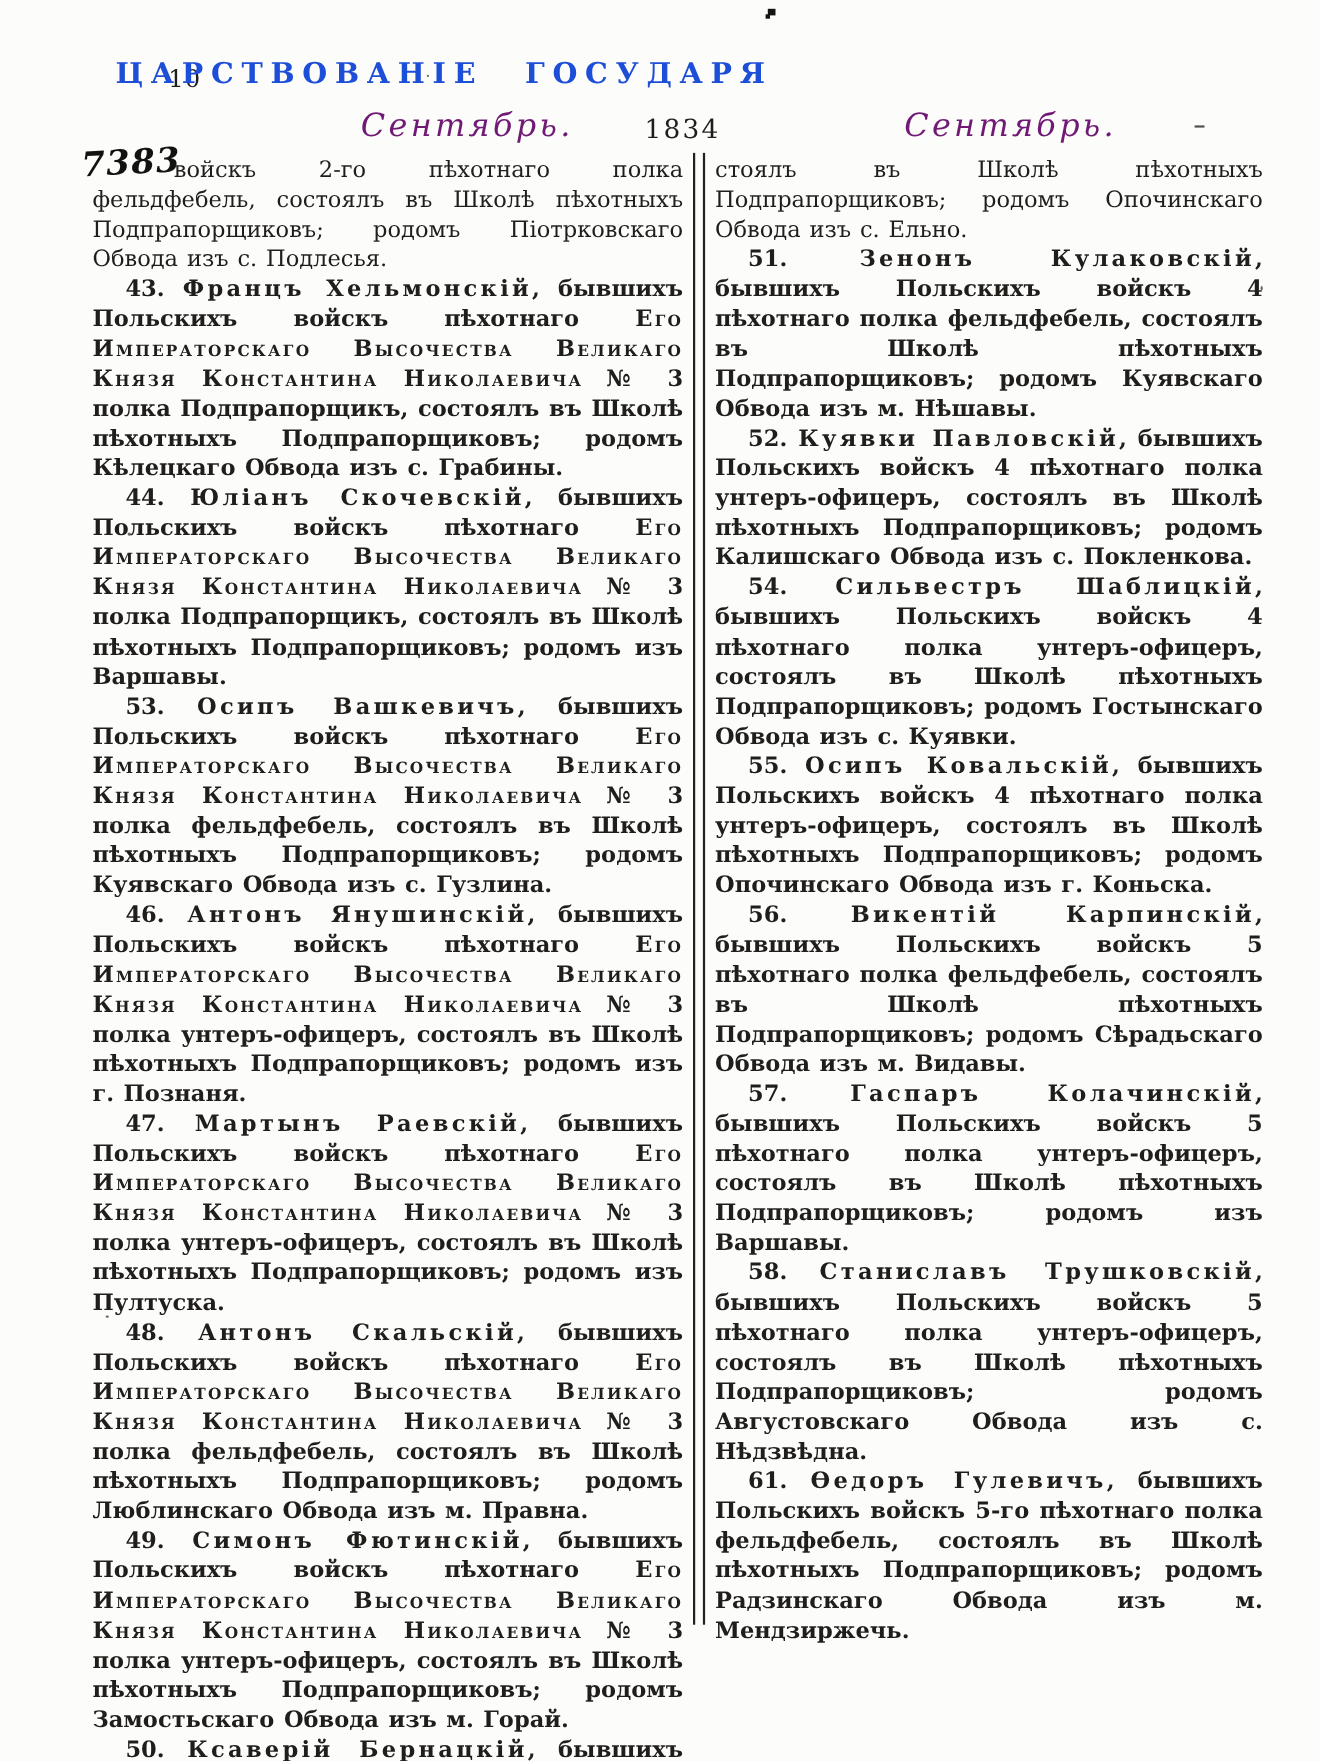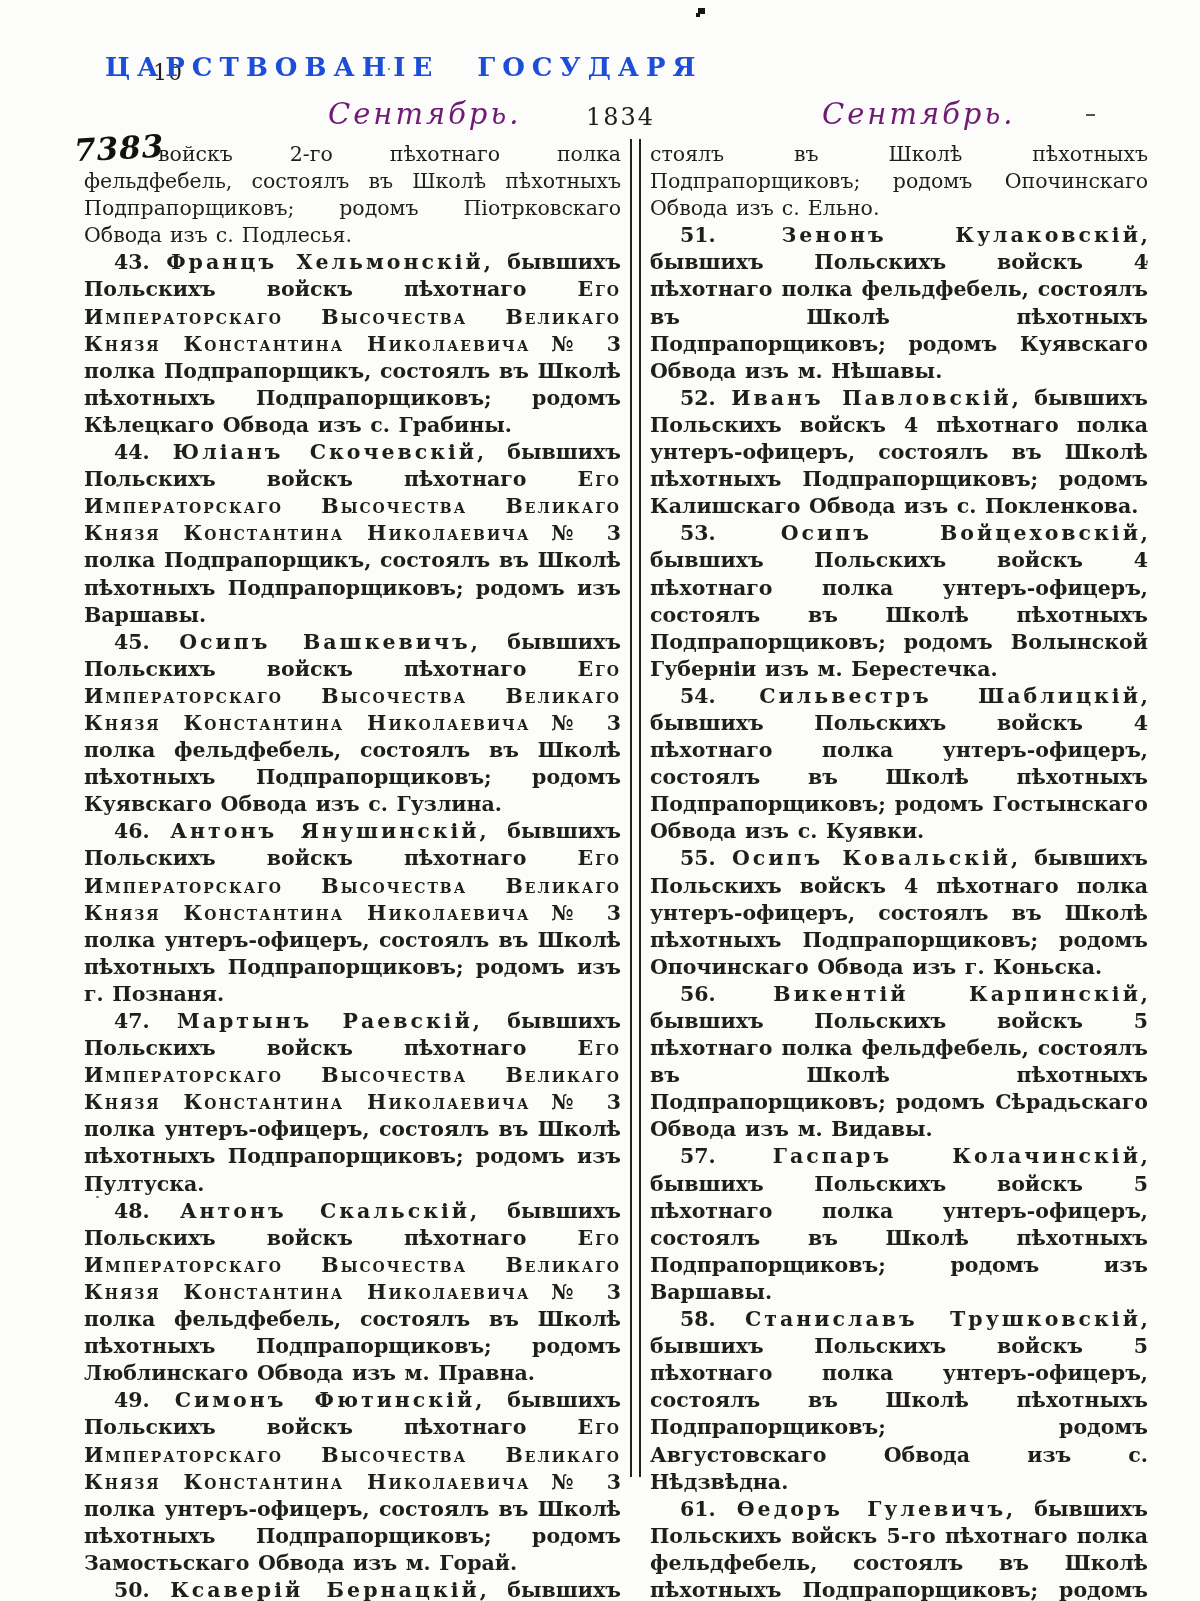--- a/index.html
+++ b/index.html
@@ -83,33 +83,32 @@
   <div class="subhead-month-left">Сентябрь.</div>
   <div class="subhead-year">1834</div>
   <div class="subhead-month-right">Сентябрь.</div>
 
   <div class="margin-number">7383</div>
 
   <div class="column col-left" id="col-left">
       <p class="entry cont"><span>войскъ 2-го пѣхотнаго полка фельдфебель, состоялъ въ Школѣ пѣхотныхъ Подпрапорщиковъ; родомъ Піотрковскаго Обвода изъ с. Подлесья.</span></p>
       <p class="entry indent"><span>43. </span><span class="sp">Францъ Хельмонскій</span><span>, бывшихъ Польскихъ войскъ пѣхотнаго </span><span class="caps">Его Императорскаго Высочества Великаго Князя Константина Николаевича</span><span> № 3 полка Подпрапорщикъ, состоялъ въ Школѣ пѣхотныхъ Подпрапорщиковъ; родомъ Кѣлецкаго Обвода изъ с. Грабины.</span></p>
       <p class="entry indent"><span>44. </span><span class="sp">Юліанъ Скочевскій</span><span>, бывшихъ Польскихъ войскъ пѣхотнаго </span><span class="caps">Его Императорскаго Высочества Великаго Князя Константина Николаевича</span><span> № 3 полка Подпрапорщикъ, состоялъ въ Школѣ пѣхотныхъ Подпрапорщиковъ; родомъ изъ Варшавы.</span></p>
-      <p class="entry indent"><span>45. </span><span class="sp">Осипъ Вашкевичъ</span><span>, бывшихъ Польскихъ войскъ пѣхотнаго </span><span class="caps">Его Императорскаго Высочества Великаго Князя Константина Николаевича</span><span> № 3 полка фельдфебель, состоялъ въ Школѣ пѣхотныхъ Подпрапорщиковъ; родомъ Куявскаго Обвода изъ с. Гузлина.</span></p>
+      <p class="entry indent"><span>53. </span><span class="sp">Осипъ Вашкевичъ</span><span>, бывшихъ Польскихъ войскъ пѣхотнаго </span><span class="caps">Его Императорскаго Высочества Великаго Князя Константина Николаевича</span><span> № 3 полка фельдфебель, состоялъ въ Школѣ пѣхотныхъ Подпрапорщиковъ; родомъ Куявскаго Обвода изъ с. Гузлина.</span></p>
       <p class="entry indent"><span>46. </span><span class="sp">Антонъ Янушинскій</span><span>, бывшихъ Польскихъ войскъ пѣхотнаго </span><span class="caps">Его Императорскаго Высочества Великаго Князя Константина Николаевича</span><span> № 3 полка унтеръ-офицеръ, состоялъ въ Школѣ пѣхотныхъ Подпрапорщиковъ; родомъ изъ г. Познаня.</span></p>
       <p class="entry indent"><span>47. </span><span class="sp">Мартынъ Раевскій</span><span>, бывшихъ Польскихъ войскъ пѣхотнаго </span><span class="caps">Его Императорскаго Высочества Великаго Князя Константина Николаевича</span><span> № 3 полка унтеръ-офицеръ, состоялъ въ Школѣ пѣхотныхъ Подпрапорщиковъ; родомъ изъ Пултуска.</span></p>
       <p class="entry indent"><span>48. </span><span class="sp">Антонъ Скальскій</span><span>, бывшихъ Польскихъ войскъ пѣхотнаго </span><span class="caps">Его Императорскаго Высочества Великаго Князя Константина Николаевича</span><span> № 3 полка фельдфебель, состоялъ въ Школѣ пѣхотныхъ Подпрапорщиковъ; родомъ Люблинскаго Обвода изъ м. Правна.</span></p>
       <p class="entry indent"><span>49. </span><span class="sp">Симонъ Фютинскій</span><span>, бывшихъ Польскихъ войскъ пѣхотнаго </span><span class="caps">Его Императорскаго Высочества Великаго Князя Константина Николаевича</span><span> № 3 полка унтеръ-офицеръ, состоялъ въ Школѣ пѣхотныхъ Подпрапорщиковъ; родомъ Замостьскаго Обвода изъ м. Горай.</span></p>
       <p class="entry indent"><span>50. </span><span class="sp">Ксаверій Бернацкій</span><span>, бывшихъ Польскихъ войскъ пѣхотнаго </span><span class="caps">Его Императорскаго Высочества Великаго Князя Константина Николаевича</span><span> № 3 полка унтеръ-офицеръ, со-</span></p>
     </div>
   <div class="divider"></div>
   <div class="column col-right" id="col-right">
       <p class="entry"><span>стоялъ въ Школѣ пѣхотныхъ Подпрапорщиковъ; родомъ Опочинскаго Обвода изъ с. Ельно.</span></p>
       <p class="entry indent"><span>51. </span><span class="sp">Зенонъ Кулаковскій</span><span>, бывшихъ Польскихъ войскъ 4 пѣхотнаго полка фельдфебель, состоялъ въ Школѣ пѣхотныхъ Подпрапорщиковъ; родомъ Куявскаго Обвода изъ м. Нѣшавы.</span></p>
-      <p class="entry indent"><span>52. </span><span class="sp">Иванъ Павловскій</span><span>, бывшихъ Польскихъ войскъ 4 пѣхотнаго полка унтеръ-офицеръ, состоялъ въ Школѣ пѣхотныхъ Подпрапорщиковъ; родомъ Калишскаго Обвода изъ с. Покленкова.</span></p>
-      <p class="entry indent"><span>53. </span><span class="sp">Осипъ Войцеховскій</span><span>, бывшихъ Польскихъ войскъ 4 пѣхотнаго полка унтеръ-офицеръ, состоялъ въ Школѣ пѣхотныхъ Подпрапорщиковъ; родомъ Волынской Губерніи изъ м. Берестечка.</span></p>
+      <p class="entry indent"><span>52. </span><span class="sp">Куявки Павловскій</span><span>, бывшихъ Польскихъ войскъ 4 пѣхотнаго полка унтеръ-офицеръ, состоялъ въ Школѣ пѣхотныхъ Подпрапорщиковъ; родомъ Калишскаго Обвода изъ с. Покленкова.</span></p>
       <p class="entry indent"><span>54. </span><span class="sp">Сильвестръ Шаблицкій</span><span>, бывшихъ Польскихъ войскъ 4 пѣхотнаго полка унтеръ-офицеръ, состоялъ въ Школѣ пѣхотныхъ Подпрапорщиковъ; родомъ Гостынскаго Обвода изъ с. Куявки.</span></p>
       <p class="entry indent"><span>55. </span><span class="sp">Осипъ Ковальскій</span><span>, бывшихъ Польскихъ войскъ 4 пѣхотнаго полка унтеръ-офицеръ, состоялъ въ Школѣ пѣхотныхъ Подпрапорщиковъ; родомъ Опочинскаго Обвода изъ г. Коньска.</span></p>
       <p class="entry indent"><span>56. </span><span class="sp">Викентій Карпинскій</span><span>, бывшихъ Польскихъ войскъ 5 пѣхотнаго полка фельдфебель, состоялъ въ Школѣ пѣхотныхъ Подпрапорщиковъ; родомъ Сѣрадьскаго Обвода изъ м. Видавы.</span></p>
       <p class="entry indent"><span>57. </span><span class="sp">Гаспаръ Колачинскій</span><span>, бывшихъ Польскихъ войскъ 5 пѣхотнаго полка унтеръ-офицеръ, состоялъ въ Школѣ пѣхотныхъ Подпрапорщиковъ; родомъ изъ Варшавы.</span></p>
       <p class="entry indent"><span>58. </span><span class="sp">Станиславъ Трушковскій</span><span>, бывшихъ Польскихъ войскъ 5 пѣхотнаго полка унтеръ-офицеръ, состоялъ въ Школѣ пѣхотныхъ Подпрапорщиковъ; родомъ Августовскаго Обвода изъ с. Нѣдзвѣдна.</span></p>
       <p class="entry indent"><span>61. </span><span class="sp">Ѳедоръ Гулевичъ</span><span>, бывшихъ Польскихъ войскъ 5-го пѣхотнаго полка фельдфебель, состоялъ въ Школѣ пѣхотныхъ Подпрапорщиковъ; родомъ Радзинскаго Обвода изъ м. Мендзиржечь.</span></p>
     </div>
 
   <div class="artifact" style="left:698px; top:8px; width:7px; height:6px;"></div>
   <div class="artifact" style="left:696px; top:13px; width:4px; height:4px;"></div>

